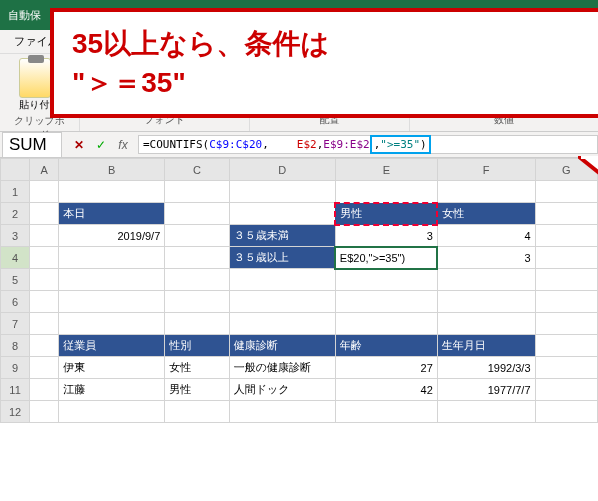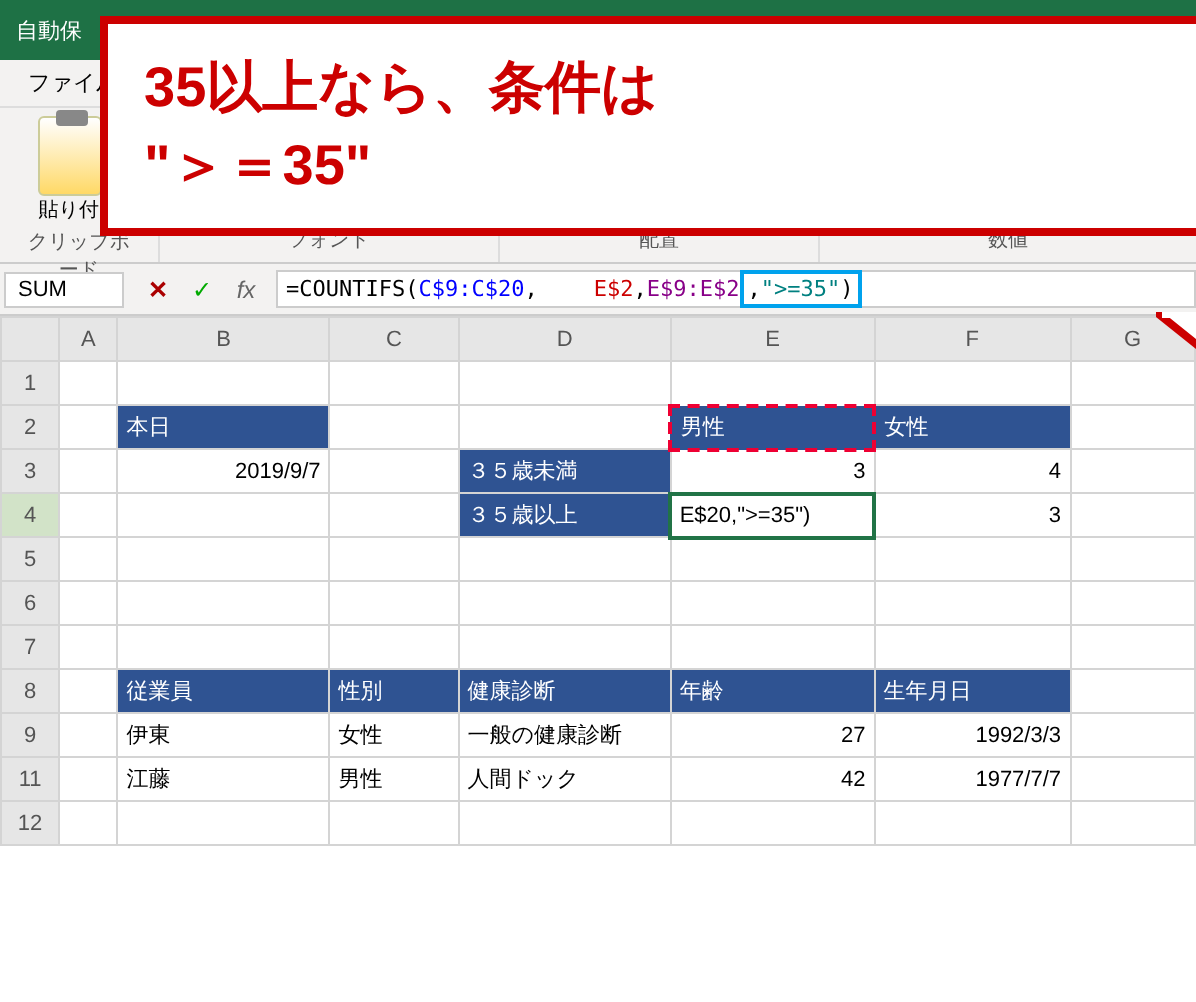--- a/index.html
+++ b/index.html
@@ -14,21 +14,21 @@
   .menubar { background: #f3f2f1; height: 24px; display: flex; align-items: center; padding-left: 8px; gap: 12px; border-bottom: 1px solid #ddd; font-size: 11px; }
   .menubar span { padding: 4px 6px; cursor: pointer; }
   
   .ribbon { background: #f3f2f1; height: 78px; display: flex; border-bottom: 1px solid #ccc; }
   .ribbon-group { border-right: 1px solid #ddd; padding: 4px 12px; display: flex; flex-direction: column; justify-content: space-between; align-items: center; }
   .ribbon-label { font-size: 10px; color: #555; text-align: center; padding-top: 2px; }
   .paste-icon { width: 32px; height: 40px; background: linear-gradient(#fff, #ffd966); border: 1px solid #cc9; border-radius: 3px; position: relative; }
   .paste-icon::before { content: ""; position: absolute; top: -4px; left: 8px; width: 16px; height: 8px; background: #888; border-radius: 2px; }
   
   .formula-bar { display: flex; align-items: center; height: 26px; border-bottom: 1px solid #ccc; background: #f3f2f1; }
-  .name-box { width: 60px; padding: 2px 6px; background: #fff; border: 1px solid #ccc; margin: 2px; font-size: 11px; }
+  .name-box { width: 60px; padding: 2px 6px; background: #fff; border: 1px solid #ccc; margin: 2px; font-size: 17px; }
   .fx-btns { display: flex; gap: 4px; padding: 0 6px; }
   .fx-btn { width: 18px; height: 18px; display: flex; align-items: center; justify-content: center; color: #666; cursor: pointer; }
   .fx-btn.check { color: #0a0; }
   .fx-btn.x { color: #a00; font-weight: bold; }
   .formula-input { flex: 1; padding: 2px 4px; background: #fff; border: 1px solid #ccc; font-size: 11px; font-family: Consolas, monospace; }
   .formula-input .fn { color: #000; }
   .formula-input .arg1 { color: #00f; }
   .formula-input .arg2 { color: #c00; margin-left: 28px; }
   .formula-input .arg3 { color: #808; }
   .formula-input .arg4 { color: #008080; }

